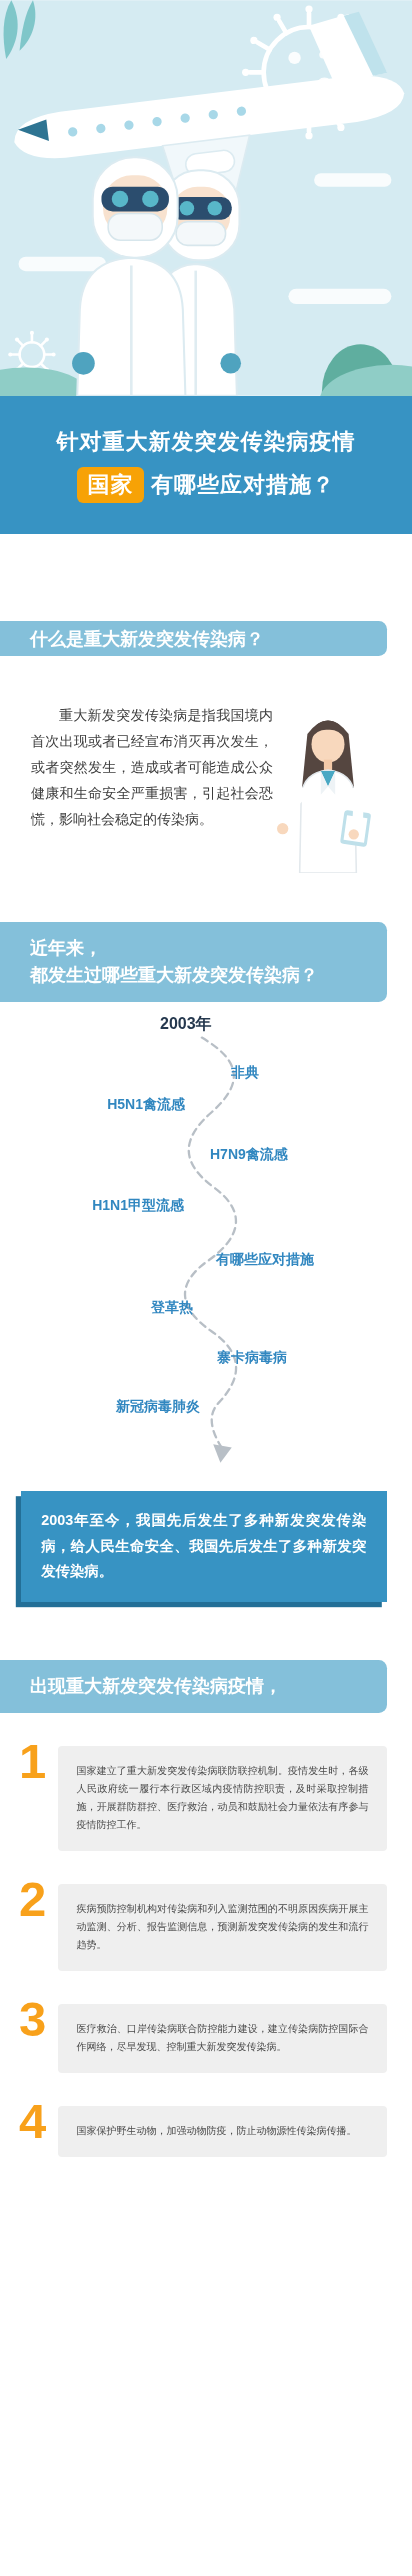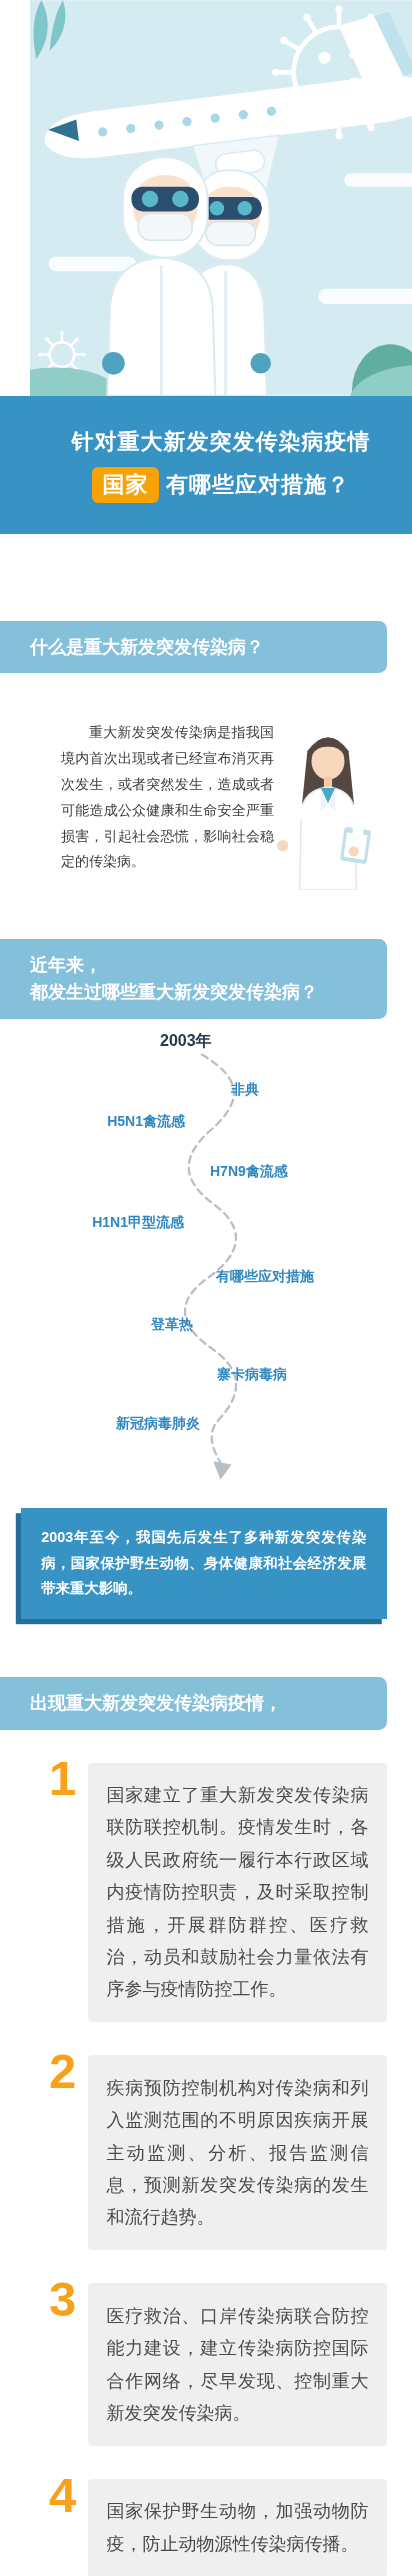--- a/index.html
+++ b/index.html
@@ -1,42 +1,42 @@
 <!DOCTYPE html>
 <html style="font-size:8.2px"><head>
 <meta charset="utf-8">
 <style>
   html,body{margin:0;padding:0;}
   body{
     width:412px;height:2781px;overflow:hidden;background:#ffffff;
     display:flex;flex-direction:column;
     font-family:"Liberation Sans","DejaVu Sans",sans-serif;
   }
-  body>*{flex-shrink:0;padding-left:30px;}
+  body>*{flex-shrink:0;}
   .spacer{flex:1 1 0;min-height:0;}
 
   .hero{width:412px;height:396px;position:relative;}
   .hero svg{display:block;}
 
   .title-banner{
     background:#3793c3;height:138px;
     display:flex;flex-direction:column;justify-content:center;align-items:center;gap:9.3px;
   }
   .title-line{color:#ffffff;font-size:22px;font-weight:bold;letter-spacing:1px;}
   .title-line2{display:flex;align-items:center;}
   .pill{
     background:#f7a206;border-radius:6.2px;padding:3.1px 10.3px;margin-right:7.2px;
     color:#ffffff;font-size:22px;font-weight:bold;display:inline-block;
   }
 
   .band{
     background:#84c0da;color:#ffffff;font-weight:bold;
     width:387px;box-sizing:border-box;border-radius:0 8.2px 8.2px 0;
   }
-  .band-single{height:52px;display:flex;align-items:center;padding-left:30px;font-size:18px;}
+  .band-single{height:35px;display:flex;align-items:center;padding-left:30px;font-size:18px;}
   .band-double{padding:13px 0 13px 30px;font-size:18px;line-height:1.5;}
   .band1{margin-top:87px;}
   .band2{margin-top:47px;}
   .band3{margin-top:58px;}
 
   .def-row{display:flex;margin:47px 20.6px 0 31px;}
   .def-text{
     width:242px;font-size:14px;line-height:1.85;color:#3d3d3d;
     text-indent:2em;margin:0;text-align:justify;
   }
@@ -62,21 +62,21 @@
   }
 
   .measures{margin-top:33px;}
   .measure{position:relative;margin:0 25px 33px 58px;}
   .measure-num{
     position:absolute;left:-39px;top:-8.2px;
     font-size:49px;font-weight:bold;color:#f8a11b;line-height:1;
   }
   .measure-box{
     background:#efefef;border-radius:4.1px;padding:16.5px 18.5px;
-    font-size:18px;line-height:1.8;color:#4a4a4a;text-align:justify;
+    font-size:10px;line-height:1.8;color:#4a4a4a;text-align:justify;
   }
 </style>
 </head>
 <body>
 
 <div class="hero">
   <svg width="412" height="396" viewBox="0 0 800 768">
     <rect width="800" height="768" fill="#d5ebf2"></rect>
 
     <g fill="#7fc6c9">
@@ -246,21 +246,21 @@
   <div class="tl-label tl0">非典</div>
   <div class="tl-label tl1">H5N1禽流感</div>
   <div class="tl-label tl2">H7N9禽流感</div>
   <div class="tl-label tl3">H1N1甲型流感</div>
   <div class="tl-label tl4">有哪些应对措施</div>
   <div class="tl-label tl5">登革热</div>
   <div class="tl-label tl6">寨卡病毒病</div>
   <div class="tl-label tl7">新冠病毒肺炎</div>
 </div>
 
-<div class="summary">2003年至今，我国先后发生了多种新发突发传染病，国家保护野生动物、身体健康和社会经济发展带来重大影响。</div>
+<div class="summary">2003年至今，我国先后发生了多种新发突发传染病，给人民生命安全、我国先后发生了多种新发突发传染病。</div>
 
 <div class="band band-double band3">
   <div>出现重大新发突发传染病疫情，</div>
 </div>
 
 <div class="measures">
   <div class="measure">
     <div class="measure-num">1</div>
     <div class="measure-box">国家建立了重大新发突发传染病联防联控机制。疫情发生时，各级人民政府统一履行本行政区域内疫情防控职责，及时采取控制措施，开展群防群控、医疗救治，动员和鼓励社会力量依法有序参与疫情防控工作。</div>
   </div>

